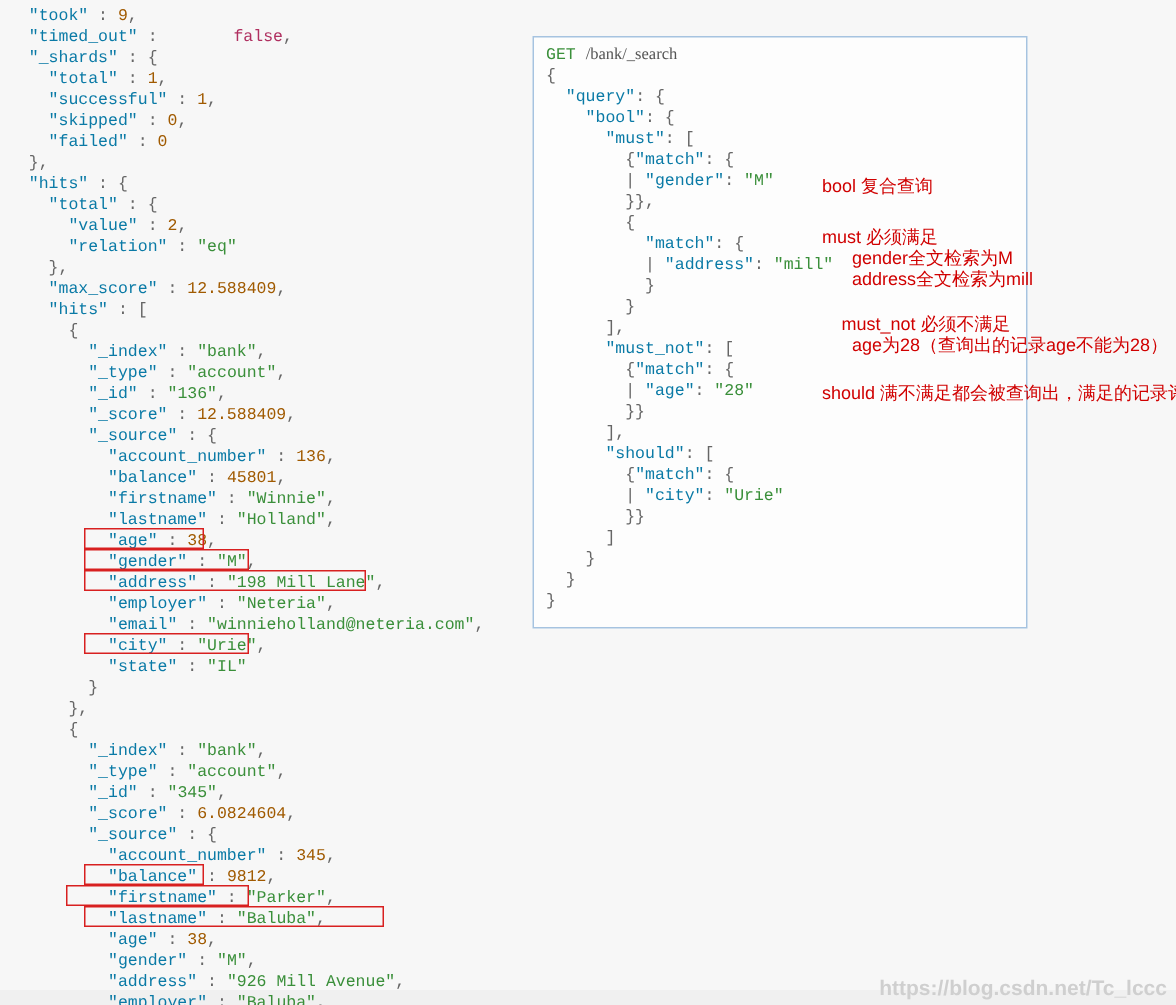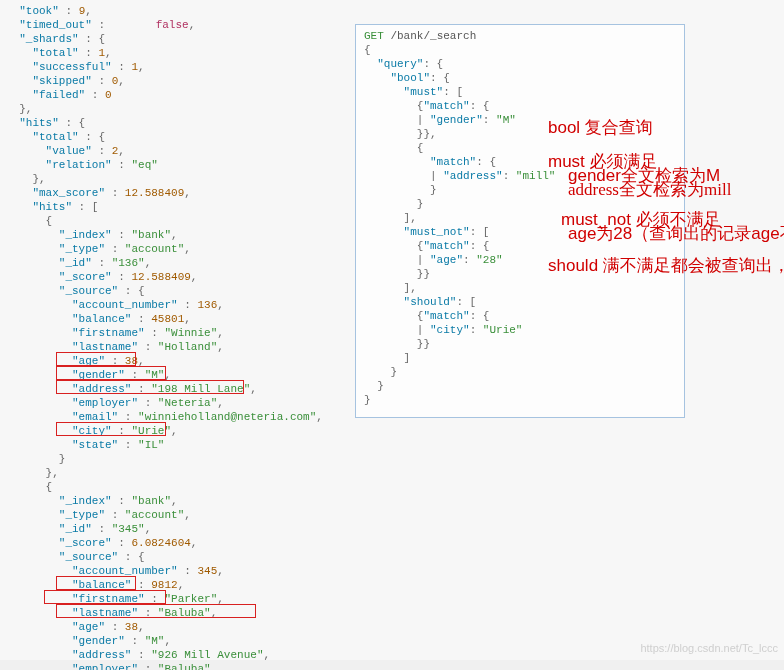--- a/index.html
+++ b/index.html
@@ -36,43 +36,44 @@
     position: absolute;
     top: 24px;
     left: 355px;
     width: 330px;
     border: 1px solid #a6c3e0;
     background: #fdfdfd;
     padding: 4px 8px 10px 8px;
     line-height: 14px;
   }
   .inset-panel .method { color: #3a8f3a; }
-  .inset-panel .path { color: #555; }
+  .inset-panel .path { color: #555; font-family: Liberation Serif, serif; }
   .inset-panel .ikey { color: #0a7aa6; }
   .inset-panel .istr { color: #3a8f3a; }
   .anno {
     position: absolute;
     color: #d00000;
     font-family: "Microsoft YaHei", Arial, sans-serif;
-    font-size: 17px;
+    font-size: 12px;
     white-space: nowrap;
   }
   .redbox {
     position: absolute;
     border: 1.5px solid #d82020;
     background: transparent;
     pointer-events: none;
   }
   .watermark {
     position: absolute;
-    bottom: 16px;
+    bottom: 4px;
     right: 6px;
     font-family: Arial, sans-serif;
-    font-size: 11px;
+    font-size: 14px;
     color: #cfcfcf;
+    font-weight: bold;
   }
 </style>
 </head>
 <body>
 
 <div class="main-panel">
 <div class="code-line"><span class="punct">  </span><span class="key">"took"</span><span class="punct"> : </span><span class="number">9</span><span class="punct">,</span></div>
 <div class="code-line"><span class="punct">  </span><span class="key">"timed_out"</span><span class="punct"> : </span><span class="bool">false</span><span class="punct">,</span></div>
 <div class="code-line"><span class="punct">  </span><span class="key">"_shards"</span><span class="punct"> : {</span></div>
 <div class="code-line"><span class="punct">    </span><span class="key">"total"</span><span class="punct"> : </span><span class="number">1</span><span class="punct">,</span></div>
@@ -149,21 +150,21 @@
 <div class="code-line"><span class="punct">        }}</span></div>
 <div class="code-line"><span class="punct">      ]</span></div>
 <div class="code-line"><span class="punct">    }</span></div>
 <div class="code-line"><span class="punct">  }</span></div>
 <div class="code-line"><span class="punct">}</span></div>
 </div>
 
 <div class="anno" style="top:116px; left:548px;">bool 复合查询</div>
 <div class="anno" style="top:150px; left:548px;text-align:right;">must 必须满足</div>
 <div class="anno" style="top:164px; left:568px;">gender全文检索为M</div>
-<div class="anno" style="top:178px; left:568px;font-family:Liberation Serif, serif;">address全文检索为mill</div>
+<div class="anno" style="top:178px; left:568px;">address全文检索为mill</div>
 <div class="anno" style="top:208px; left:548px;margin-left:13px;">must_not 必须不满足</div>
 <div class="anno" style="top:222px; left:568px;">age为28（查询出的记录age不能为28）</div>
 <div class="anno" style="top:254px; left:548px;">should  满不满足都会被查询出，满足的记录评分会更高</div>
 
 <div class="redbox" style="top:352px; left:56px; width:80px; height:14px;"></div>
 <div class="redbox" style="top:366px; left:56px; width:110px; height:14px;"></div>
 <div class="redbox" style="top:380px; left:56px; width:188px; height:14px;"></div>
 <div class="redbox" style="top:422px; left:56px; width:110px; height:14px;"></div>
 
 <div class="redbox" style="top:576px; left:56px; width:80px; height:14px;"></div>

